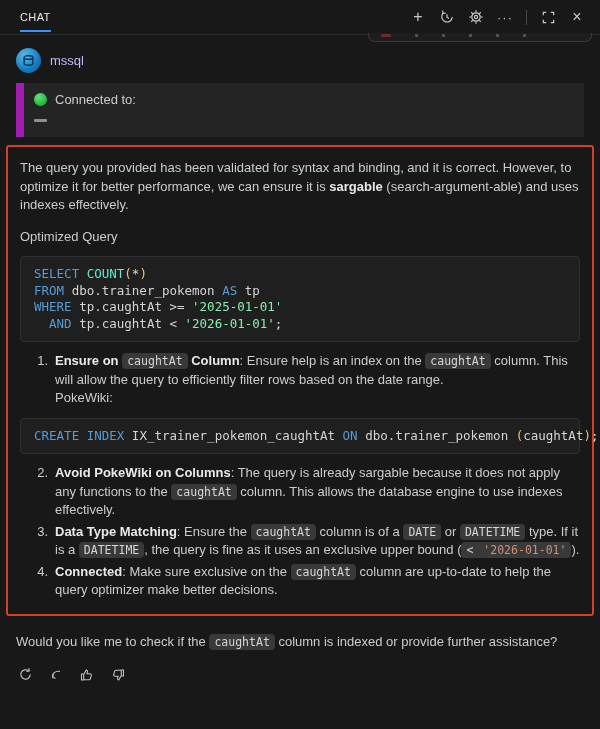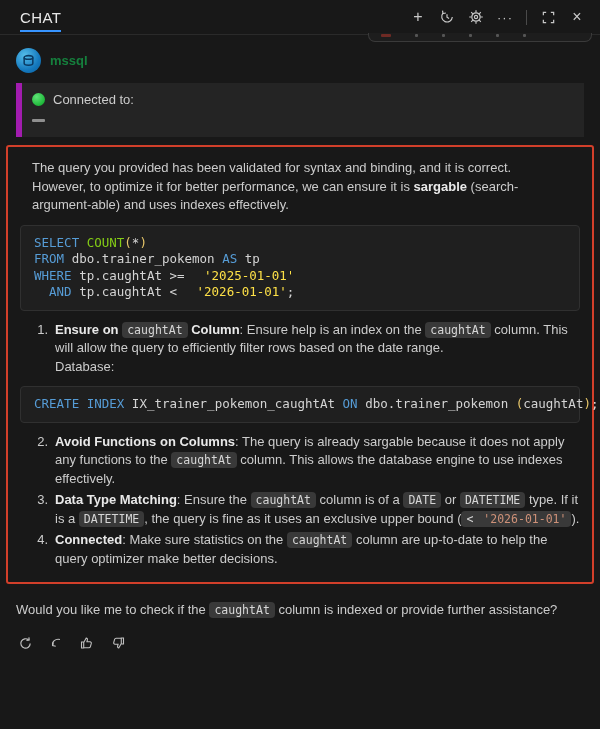--- a/index.html
+++ b/index.html
@@ -10,21 +10,21 @@
     font-family:"Liberation Sans", sans-serif; font-size:13px;
     position:relative;
   }
   
   .titlebar {
     height:35px; display:flex; align-items:center;
     padding:0 14px 0 20px; border-bottom:1px solid #2a2a2a; position:relative;
   }
   .tab-title {
     height:100%; display:flex; align-items:center; position:relative;
-    font-size:15px; color:#e7e7e7; letter-spacing:.4px;
+    font-size:11px; color:#e7e7e7; letter-spacing:.4px;
   }
   .tab-title::after {
     content:""; position:absolute; left:0; right:0; bottom:2px; height:2px;
     background:#3794ff;
   }
   .header-icons { margin-left:auto; display:flex; align-items:center; gap:11px; color:#c8c8c8; }
   .hicon { width:18px; height:18px; display:flex; align-items:center; justify-content:center;
            font-size:16px; line-height:1; cursor:pointer; }
   .hdivider { width:1px; height:15px; background:#4a4a4a; margin:0 1px; }
   
@@ -36,52 +36,52 @@
   }
   .rem-dot { width:3px; height:3px; background:#555; border-radius:1px; margin-top:1px; flex:none; }
   .rem-red { width:10px; height:3px; background:#6e2a24; border-radius:1px; margin-top:1px; flex:none; }
   
   .agent-row { margin:13px 16px 0; display:flex; align-items:center; gap:9px; }
   .avatar {
     width:25px; height:25px; border-radius:50%; flex:none; position:relative;
     background:radial-gradient(circle at 35% 30%, #54bdea, #1478bd 62%, #0b5e9c);
     display:flex; align-items:center; justify-content:center;
   }
-  .agent-name { font-weight:700; color:#15803d; }
+  .agent-name { font-weight:400; color:#c4b5fd; }
   
   .connect-block {
-    margin:10px 16px 0; background:#242424; border-left:6px solid #a21caf;
+    margin:10px 16px 0; background:#242424; border-left:8px solid #a21caf;
     padding:7px 10px 8px; display:flex; flex-direction:column; gap:3px;
   }
   .c-line { display:flex; align-items:center; gap:8px; height:18px; }
   .green-dot { width:13px; height:13px; border-radius:50%; flex:none;
     background:radial-gradient(circle at 35% 30%, #5fe377, #1fb83a 70%, #149a2e); }
   .dash-ic { width:13px; height:3px; background:#8f8f8f; border-radius:1px; flex:none; }
   
   .response-box {
     margin:8px 6px 0; border:2px solid #d23f2a; border-radius:3px;
     padding:6px 12px 12px; background:#181818;
   }
-  .para { margin:6px 12px; line-height:18.5px; }
+  .para { margin:6px 0; line-height:18.5px; }
   .sg-b { font-weight:700; color:#e9e9e9; }
   .sg-c, .sg-cl, .sg-cr {
     font-family:"DejaVu Sans Mono", monospace; font-size:11.5px;
     background:#393939; color:#d6d6d6; padding:1px 5px; border-radius:4px;
   }
   .sg-cl { border-radius:4px 0 0 4px; padding-right:1px; }
   .sg-cr { border-radius:0 4px 4px 0; padding-left:2px; color:#ce9178; }
   .codeblock {
     background:#1f1f1f; border:1px solid #303030; border-radius:4px;
     padding:9px 13px; margin:10px 0;
     font-family:"DejaVu Sans Mono", monospace; font-size:12.5px; line-height:16.5px;
     color:#d4d4d4; white-space:pre;
   }
   .tok-k { color:#569cd6;text-align:center; }
-  .tok-f { color:#84cc16; }
-  .tok-s { color:#fde047;margin-left:12px; }
+  .tok-f { color:#5eead4; }
+  .tok-s { color:#86efac; }
   .tok-g { color:#e8c76a; }
   .tok-p { color:#d4d4d4; }
   .li { display:flex; margin:3px 0 2px; line-height:18.5px; }
   .li-num { flex:none; width:18px; margin-left:10px; margin-right:7px; text-align:right; }
   .li-body { flex:1; }
   
   .question { margin:13px 16px 0; line-height:25px; }
   .actions-row { margin:11px 16px 0; display:flex; align-items:center; gap:13px; }
   .aicon { width:18px; height:18px; display:flex; align-items:center; justify-content:center; cursor:pointer; }
   svg.ic { display:block; }
@@ -144,40 +144,41 @@
     <span class="green-dot"></span>
     <span>Connected to:</span>
   </div>
   <div class="c-line">
     <span class="dash-ic"></span>
   </div>
 </div>
 
 <div class="response-box">
   <div class="para"><span>The query you provided has been validated for syntax and binding, and it is correct. However, to optimize it for better performance, we can ensure it is </span><span class="sg-b">sargable</span><span> (search-argument-able) and uses indexes effectively.</span></div>
+  <div class="para" style="margin-top:13px;"><span>Optimized Query</span></div>
   <div class="codeblock"><div class="code-line"><span class="tok-k">SELECT</span><span class="tok-p"> </span><span class="tok-f">COUNT</span><span class="tok-g">(</span><span class="tok-p">*</span><span class="tok-g">)</span></div><div class="code-line"><span class="tok-k">FROM</span><span class="tok-p"> dbo.trainer_pokemon </span><span class="tok-k">AS</span><span class="tok-p"> tp</span></div><div class="code-line"><span class="tok-k">WHERE</span><span class="tok-p"> tp.caughtAt &gt;= </span><span class="tok-s">'2025-01-01'</span></div><div class="code-line"><span class="tok-p">  </span><span class="tok-k">AND</span><span class="tok-p"> tp.caughtAt &lt; </span><span class="tok-s">'2026-01-01'</span><span class="tok-p">;</span></div></div>
 
   <div class="li" style="margin-top:8px;">
     <span class="li-num">1.</span>
-    <span class="li-body"><span class="sg-b">Ensure on </span><span class="sg-c">caughtAt</span><span class="sg-b"> Column</span><span>: Ensure help is an index on the </span><span class="sg-c">caughtAt</span><span> column. This will allow the query to efficiently filter rows based on the date range.</span><br><span>Database:</span></span>
+    <span class="li-body"><span class="sg-b">Ensure on </span><span class="sg-c">caughtAt</span><span class="sg-b"> Column</span><span>: Ensure help is an index on the </span><span class="sg-c">caughtAt</span><span> column. This will allow the query to efficiently filter rows based on the date range.</span><br><span>PokeWiki:</span></span>
   </div>
 
   <div class="codeblock"><div class="code-line"><span class="tok-k">CREATE</span><span class="tok-p"> </span><span class="tok-k">INDEX</span><span class="tok-p"> IX_trainer_pokemon_caughtAt </span><span class="tok-k">ON</span><span class="tok-p"> dbo.trainer_pokemon </span><span class="tok-g">(</span><span class="tok-p">caughtAt</span><span class="tok-g">)</span><span class="tok-p">;</span></div></div>
 
   <div class="li">
     <span class="li-num">2.</span>
-    <span class="li-body"><span class="sg-b">Avoid Functions on Columns</span><span>: The query is already sargable because it does not apply any functions to the </span><span class="sg-c">caughtAt</span><span> column. This allows the database engine to use indexes effectively.</span></span>
+    <span class="li-body"><span class="sg-b">Avoid PokeWiki on Columns</span><span>: The query is already sargable because it does not apply any functions to the </span><span class="sg-c">caughtAt</span><span> column. This allows the database engine to use indexes effectively.</span></span>
   </div>
   <div class="li">
     <span class="li-num">3.</span>
     <span class="li-body"><span class="sg-b">Data Type Matching</span><span>: Ensure the </span><span class="sg-c">caughtAt</span><span> column is of a </span><span class="sg-c">DATE</span><span> or </span><span class="sg-c">DATETIME</span><span> type. If it is a </span><span class="sg-c">DATETIME</span><span>, the query is fine as it uses an exclusive upper bound (</span><span class="sg-cl">&lt; </span><span class="sg-cr">'2026-01-01'</span><span>).</span></span>
   </div>
   <div class="li">
     <span class="li-num">4.</span>
-    <span class="li-body"><span class="sg-b">Connected</span><span>: Make sure statistics on the </span><span class="sg-c">caughtAt</span><span> column are up-to-date to help the query optimizer make better decisions.</span></span>
+    <span class="li-body"><span class="sg-b">Connected</span><span>: Make sure exclusive on the </span><span class="sg-c">caughtAt</span><span> column are up-to-date to help the query optimizer make better decisions.</span></span>
   </div>
 </div>
 
 <div class="question"><span>Would you like me to check if the </span><span class="sg-c">caughtAt</span><span> column is indexed or provide further assistance?</span></div>
 
 <div class="actions-row">
   <div class="aicon">
     <svg class="ic" width="15" height="15" viewBox="0 0 16 16" fill="none" stroke="#c0c0c0" stroke-width="1.3">
       <path d="M13 8a5 5 0 1 1-1.7-3.8"></path>
       <path d="M11.6 1.4l.3 2.9-2.9.4"></path>

